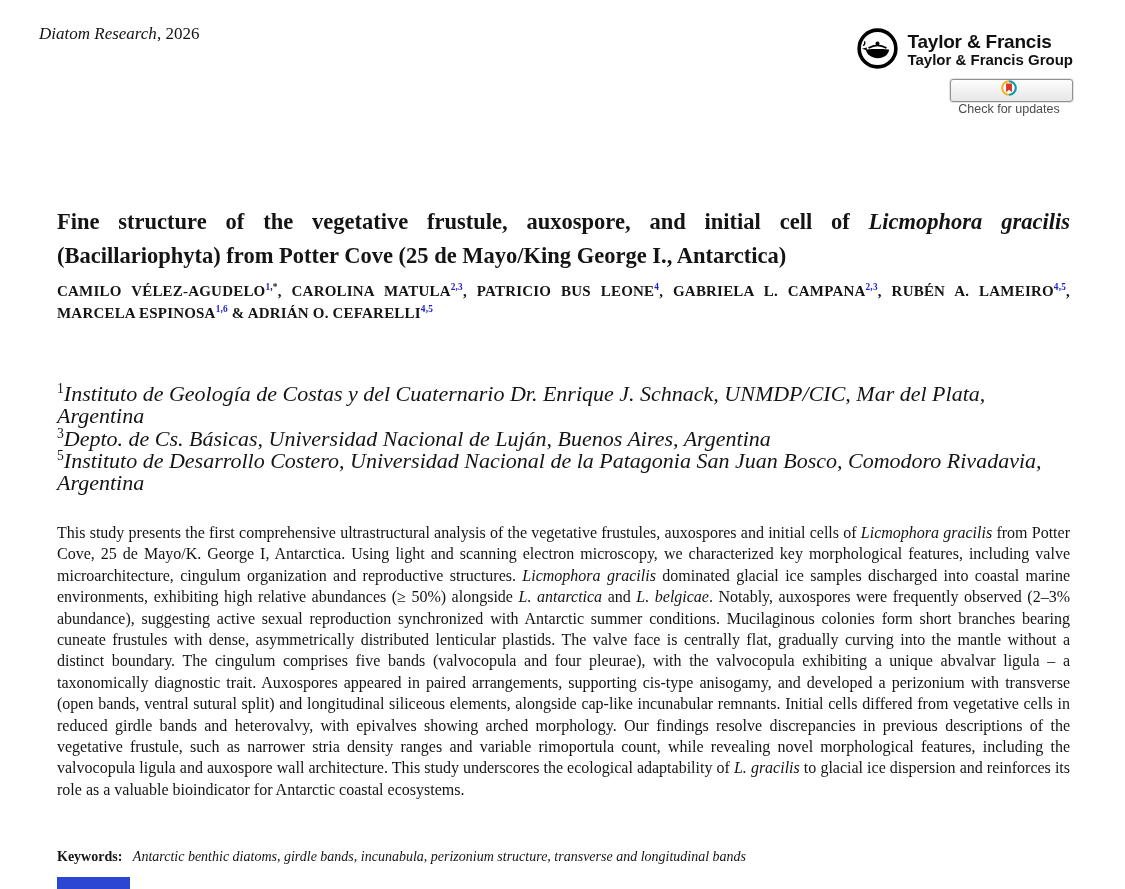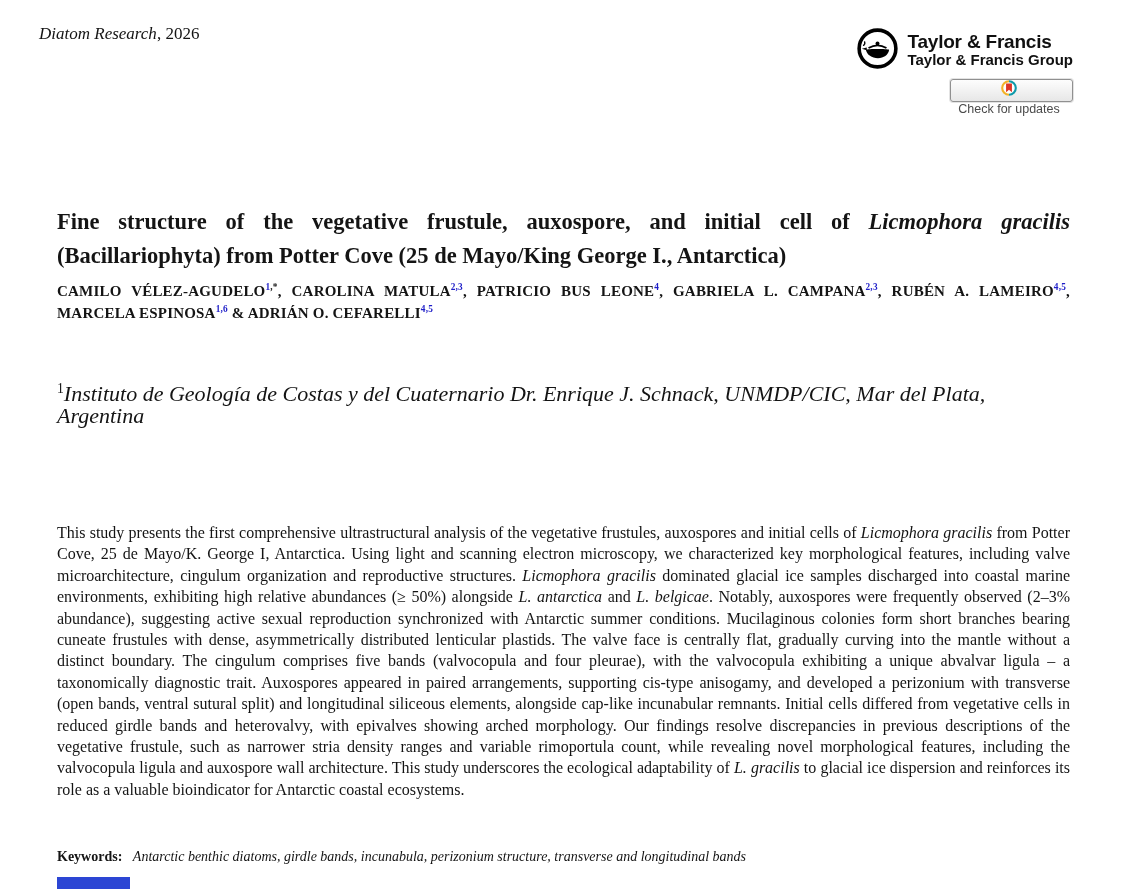--- a/index.html
+++ b/index.html
@@ -124,20 +124,22 @@
   </span>
   <span class="check-btn-label">Check for updates</span>
 </div>
 
 <h1 class="article-title"><span>Fine structure of the vegetative frustule, auxospore, and initial cell of </span><span class="seg-i">Licmophora gracilis</span><span> (Bacillariophyta) from Potter Cove (25 de Mayo/King George I., Antarctica)</span></h1>
 
 <div class="author-list"><span>CAMILO VÉLEZ-AGUDELO</span><span class="seg-sup seg-blue seg-b">1</span><span class="seg-sup">,*</span><span>, CAROLINA MATULA</span><span class="seg-sup seg-blue seg-b">2,3</span><span>, PATRICIO BUS LEONE</span><span class="seg-sup seg-blue seg-b">4</span><span>, GABRIELA L. CAMPANA</span><span class="seg-sup seg-blue seg-b">2,3</span><span>, RUBÉN A. LAMEIRO</span><span class="seg-sup seg-blue seg-b">4,5</span><span>, MARCELA ESPINOSA</span><span class="seg-sup seg-blue seg-b">1,6</span><span> &amp; ADRIÁN O. CEFARELLI</span><span class="seg-sup seg-blue seg-b">4,5</span></div>
 
 <div class="affiliations">
   <div class="affil"><span class="seg-sup">1</span><span class="seg-i">Instituto de Geología de Costas y del Cuaternario Dr. Enrique J. Schnack, UNMDP/CIC, Mar del Plata, Argentina</span></div>
+  <div class="affil"><span class="seg-sup">3</span><span class="seg-i">Depto. de Cs. Básicas, Universidad Nacional de Luján, Buenos Aires, Argentina</span></div>
+  <div class="affil"><span class="seg-sup">5</span><span class="seg-i">Instituto de Desarrollo Costero, Universidad Nacional de la Patagonia San Juan Bosco, Comodoro Rivadavia, Argentina</span></div>
 </div>
 
 <p class="abstract"><span>This study presents the first comprehensive ultrastructural analysis of the vegetative frustules, auxospores and initial cells of </span><span class="seg-i">Licmophora gracilis</span><span> from Potter Cove, 25 de Mayo/K. George I, Antarctica. Using light and scanning electron microscopy, we characterized key morphological features, including valve microarchitecture, cingulum organization and reproductive structures. </span><span class="seg-i">Licmophora gracilis</span><span> dominated glacial ice samples discharged into coastal marine environments, exhibiting high relative abundances (≥ 50%) alongside </span><span class="seg-i">L. antarctica</span><span> and </span><span class="seg-i">L. belgicae</span><span>. Notably, auxospores were frequently observed (2–3% abundance), suggesting active sexual reproduction synchronized with Antarctic summer conditions. Mucilaginous colonies form short branches bearing cuneate frustules with dense, asymmetrically distributed lenticular plastids. The valve face is centrally flat, gradually curving into the mantle without a distinct boundary. The cingulum comprises five bands (valvocopula and four pleurae), with the valvocopula exhibiting a unique abvalvar ligula – a taxonomically diagnostic trait. Auxospores appeared in paired arrangements, supporting cis-type anisogamy, and developed a perizonium with transverse (open bands, ventral sutural split) and longitudinal siliceous elements, alongside cap-like incunabular remnants. Initial cells differed from vegetative cells in reduced girdle bands and heterovalvy, with epivalves showing arched morphology. Our findings resolve discrepancies in previous descriptions of the vegetative frustule, such as narrower stria density ranges and variable rimoportula count, while revealing novel morphological features, including the valvocopula ligula and auxospore wall architecture. This study underscores the ecological adaptability of </span><span class="seg-i">L. gracilis</span><span> to glacial ice dispersion and reinforces its role as a valuable bioindicator for Antarctic coastal ecosystems.</span></p>
 
 <div class="keywords">
   <span class="kw-label">Keywords:</span>
   <span>&nbsp; </span>
   <span class="kw-text">Antarctic benthic diatoms, girdle bands, incunabula, perizonium structure, transverse and longitudinal bands</span>
 </div>
 

